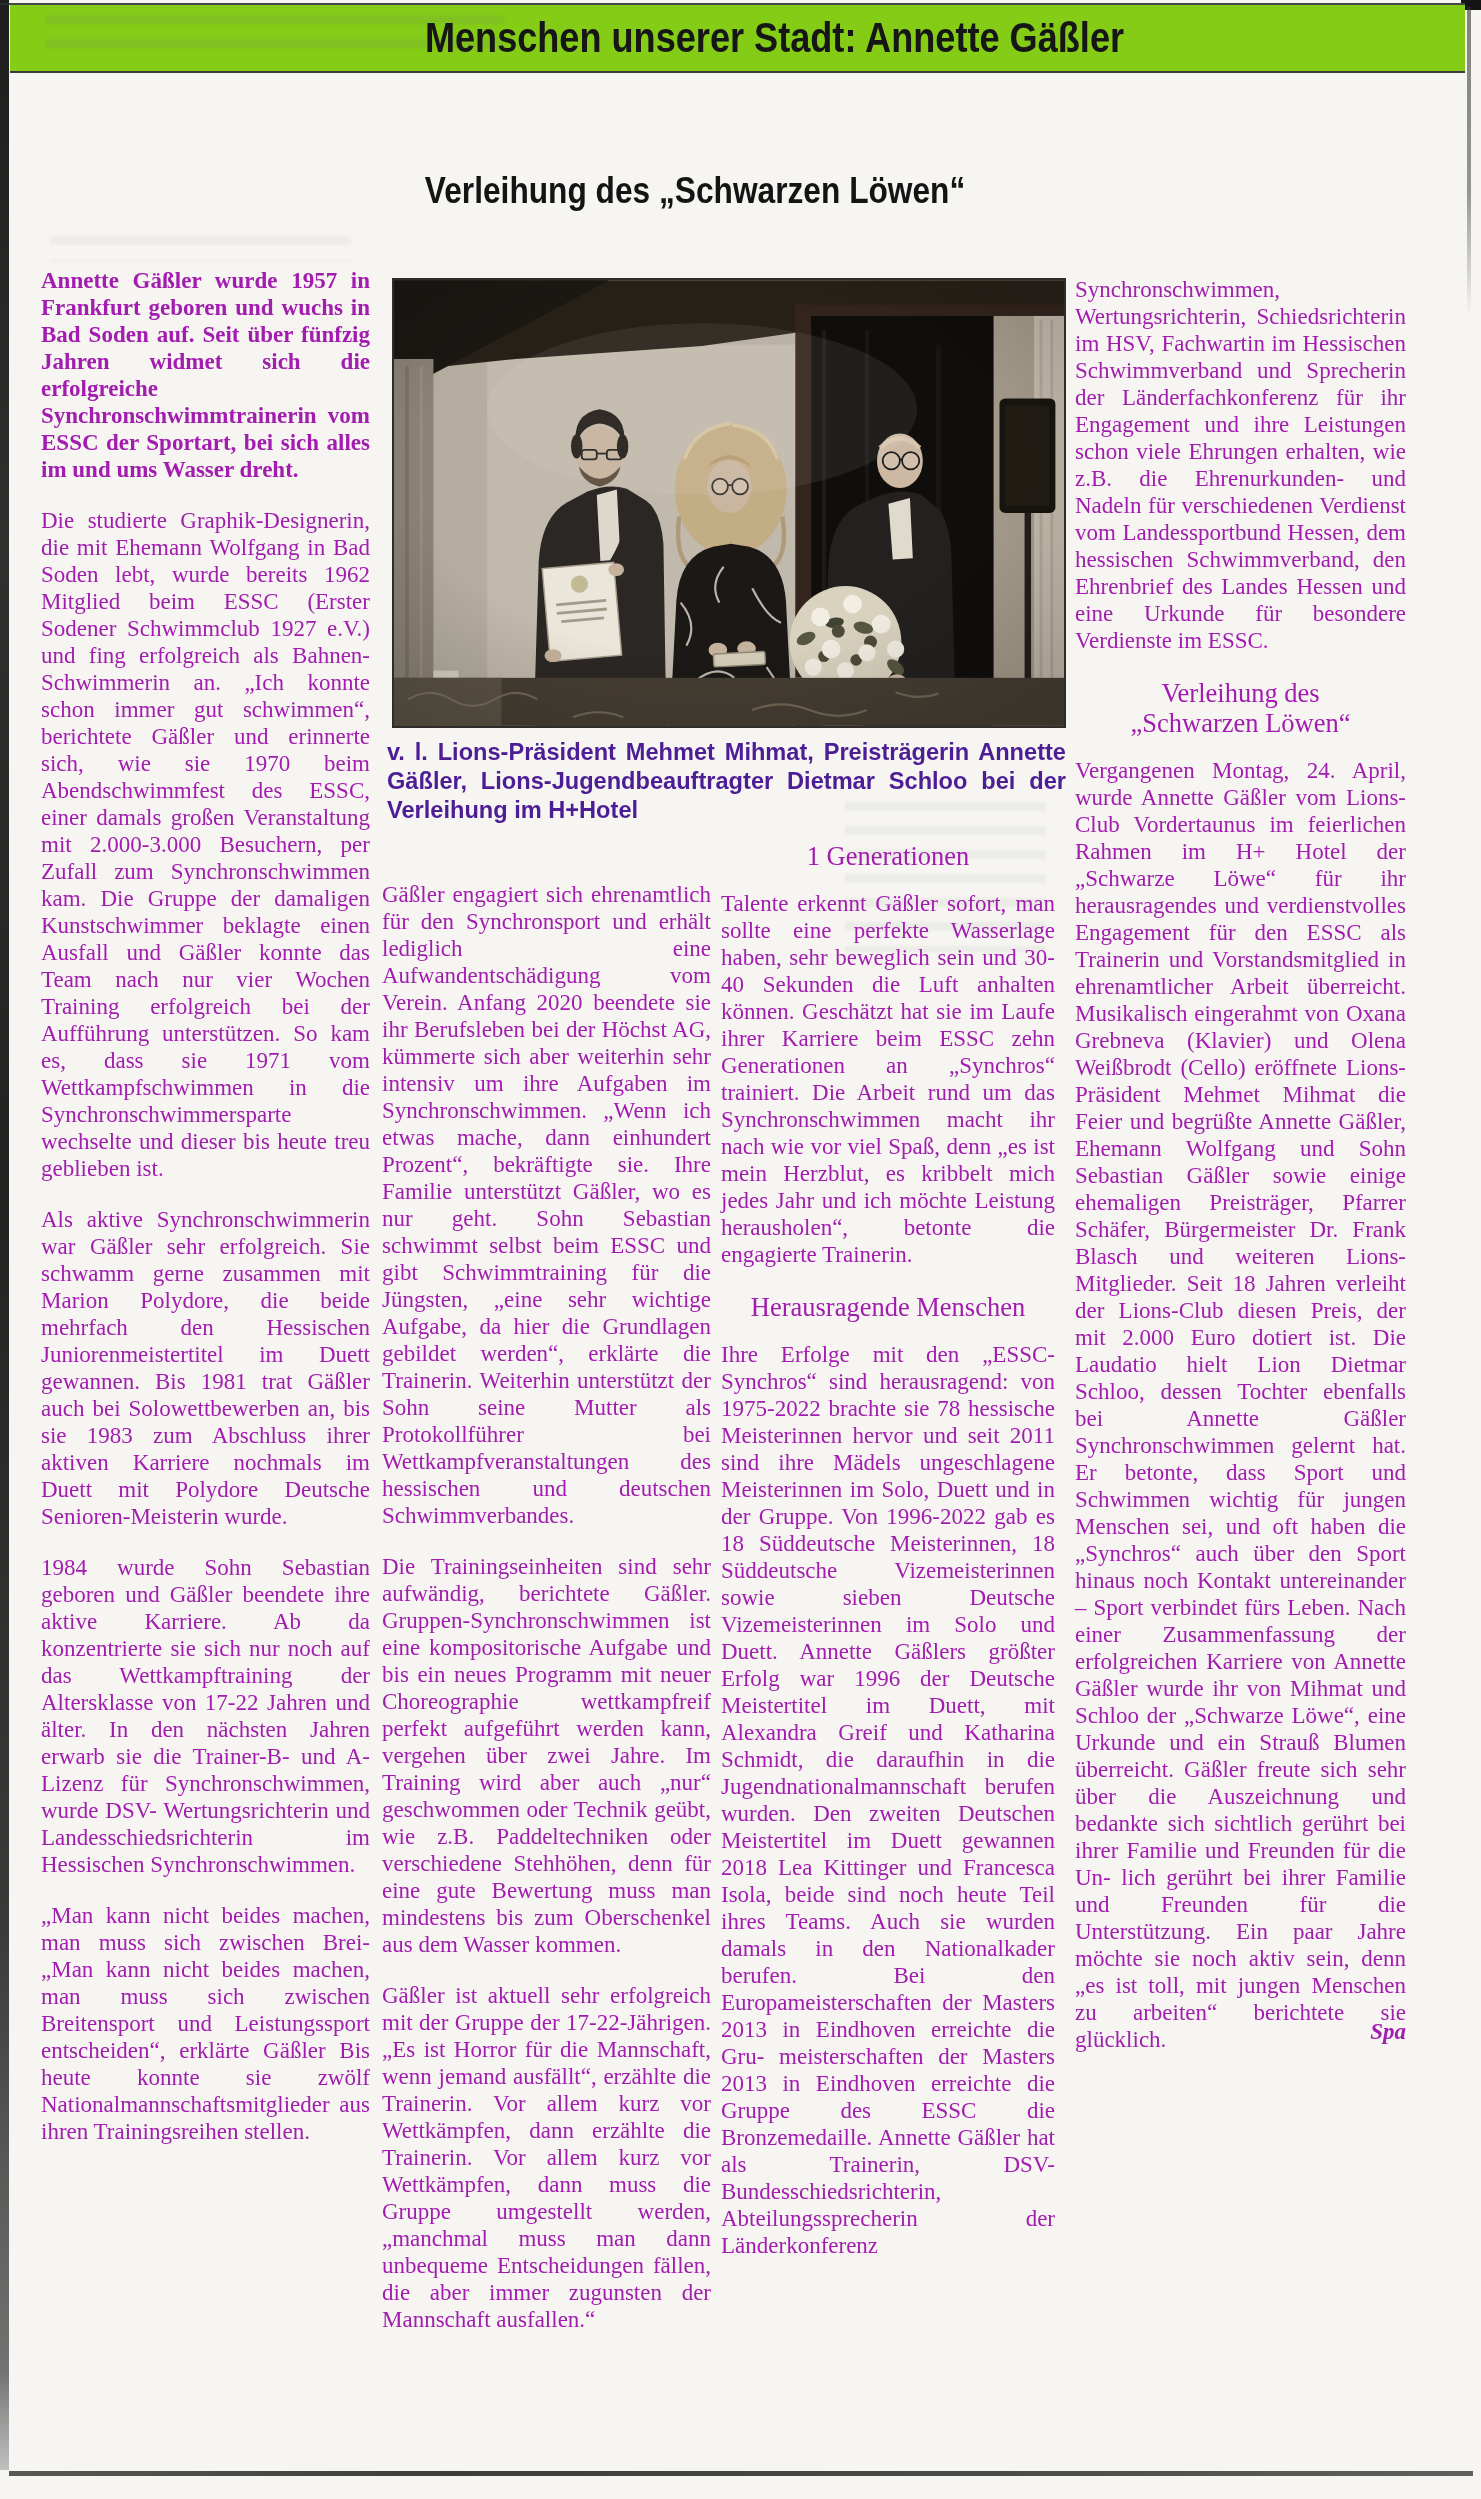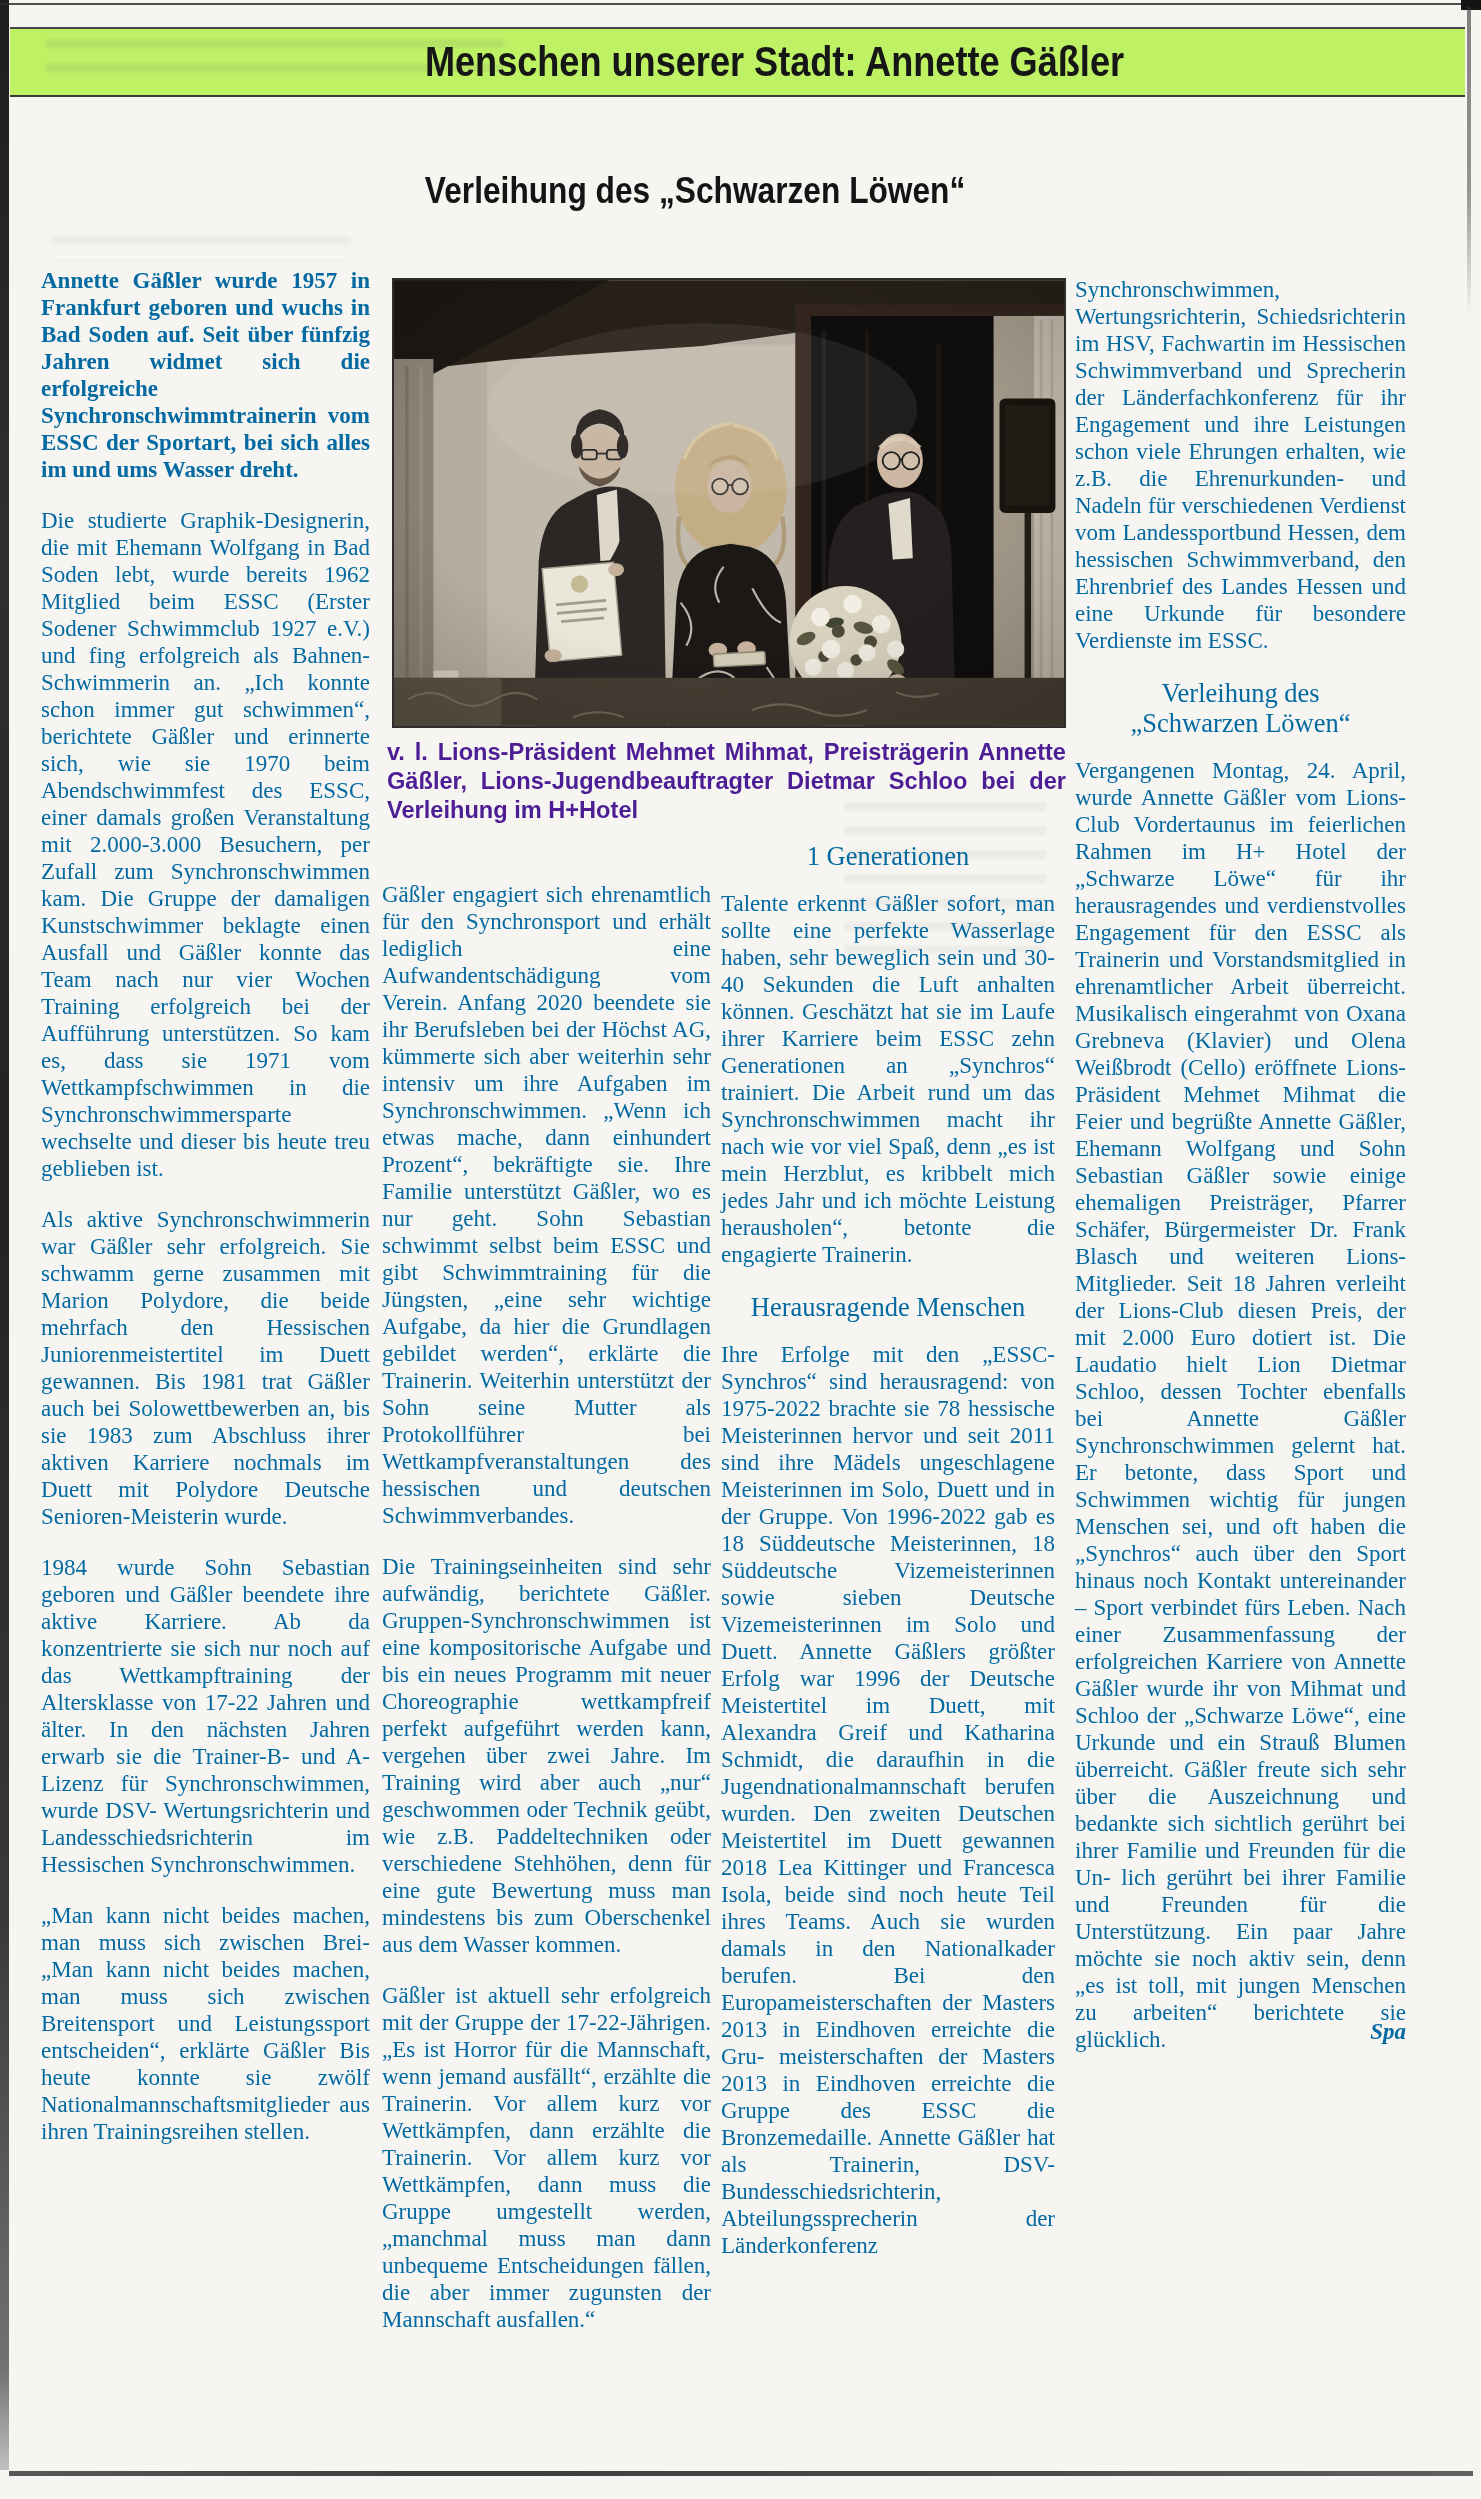--- a/index.html
+++ b/index.html
@@ -11,21 +11,21 @@
     background:linear-gradient(180deg,#101010 0%,#232323 22%,#151515 48%,#2e2e2e 78%,#6a6a6a 96%,#bdbdbd 100%);opacity:.94;}
   .top-rule{position:absolute;left:0;top:2.9px;width:1481px;height:2.1px;background:#2e2e2e;opacity:.85;}
   .corner-mark{position:absolute;left:1461px;top:0;width:20px;height:10px;background:#141414;}
   .right-edge{position:absolute;left:1467px;top:7.2px;width:3.6px;height:308px;
     background:linear-gradient(180deg,#333 0%,#555 60%,rgba(85,85,85,0) 100%);opacity:.6;}
   .bottom-rule{position:absolute;left:8.6px;top:2471px;width:1464px;height:5px;
     background:linear-gradient(90deg,#585858 0%,#3d3d3d 30%,#4c4c4c 70%,#606060 100%);}
   .smudge{position:absolute;filter:blur(1.8px);opacity:.35;pointer-events:none;
     background:repeating-linear-gradient(180deg,rgba(110,110,110,.35) 0 8.6px,rgba(110,110,110,0) 8.6px 24px);}
   
-  .banner{position:absolute;left:10px;top:27px;width:1455px;height:66px;background:#bef264;
+  .banner{position:absolute;left:10px;top:3px;width:1455px;height:66px;background:#84cc16;
     border-top:2.1px solid #474747;border-bottom:2.9px solid #3a3a3a;
     display:flex;align-items:center;justify-content:center;}
   .banner .txt{font-family:"Liberation Sans",sans-serif;font-weight:bold;font-size:42px;color:#161616;
     display:inline-block;transform:scaleX(.86);white-space:nowrap;letter-spacing:0;padding-left:86px;}
   
   .headline{position:absolute;left:21.5px;top:80px;width:1368px;height:85px;
     display:flex;align-items:center;justify-content:center;}
   .headline .txt{font-family:"Liberation Sans",sans-serif;font-weight:bold;font-size:69px;color:#101010;
     display:inline-block;transform:scaleX(.80);white-space:nowrap;}
   .subhead{position:absolute;left:21.5px;top:169px;width:1347px;height:44px;
@@ -33,21 +33,21 @@
   .subhead .txt{font-family:"Liberation Sans",sans-serif;font-weight:bold;font-size:36px;color:#141414;
     display:inline-block;transform:scaleX(.88);white-space:nowrap;}
   
   figure.photo{position:absolute;left:392px;top:278px;width:670px;height:446px;margin:0;
     border:2.1px solid #2e2d2b;box-sizing:content-box;background:#b5ada0;}
   figure.photo svg{display:block;}
   .caption{position:absolute;left:387px;top:738px;width:679px;
     font-family:"Liberation Sans",sans-serif;font-weight:bold;font-size:23.6px;line-height:29px;
     color:#4c1d95;text-align:justify;}
   
-  .col{position:absolute;font-size:23px;line-height:27px;text-align:justify;color:#0369a1;}
+  .col{position:absolute;font-size:23px;line-height:27px;text-align:justify;color:#a21caf;}
   .col p{margin:0 0 24px 0;}
   .col p.intro{font-weight:bold;}
   .col-heading{font-weight:normal;font-size:26.5px;line-height:1.14;text-align:center;
     white-space:pre-line;margin:4.3px 0 18.6px 0;}
   #col1{left:41px;top:267px;width:329px;}
   #col2{left:382px;top:881px;width:329px;}
   #col3{left:721px;top:837px;width:334px;}
   #col4{left:1075px;top:276px;width:331px;}
   .lastpar{position:relative;}
   .sig{position:absolute;right:0;bottom:8px;font-weight:bold;font-style:italic;}

